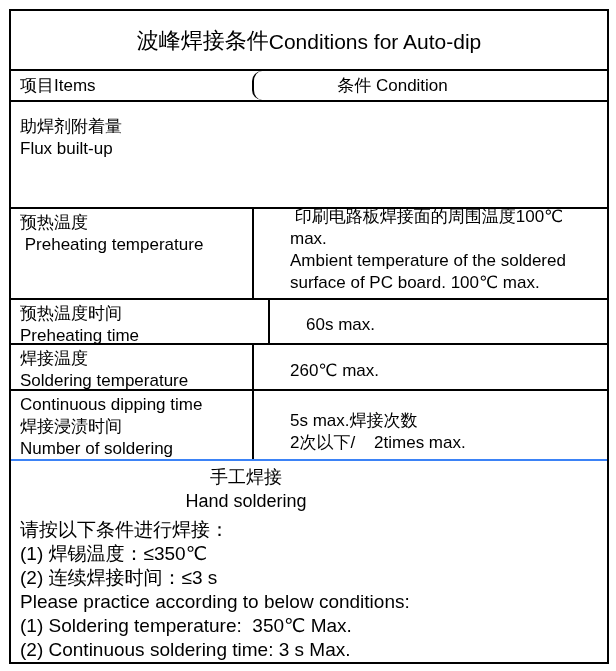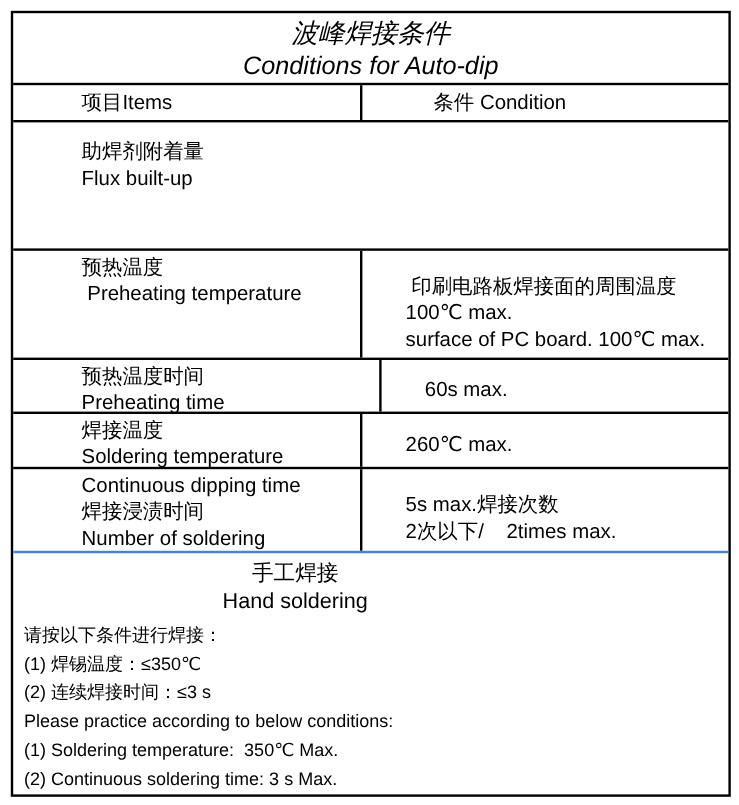--- a/index.html
+++ b/index.html
@@ -20,26 +20,24 @@
     border: 2px solid #000000;
     box-sizing: border-box;
     display: flex;
     flex-direction: column;
     background: #ffffff;
   }
   .title-block {
     height: 61px;
     box-sizing: border-box;
     display: flex;
-    flex-direction: column;
     justify-content: center;
     align-items: center;
     text-align: center;
     padding-top: 2px;
-    font-style: italic;
   }
   .title-cn {
     font-family: "Liberation Serif", "DejaVu Serif", serif;
     font-size: 22px;
     line-height: 28px;
     white-space: pre-wrap;
   }
   .title-en {
     font-size: 21px;
     line-height: 27px;
@@ -51,21 +49,20 @@
     box-sizing: border-box;
     flex: 0 0 auto;
   }
   .cell-l {
     width: 241px;
     box-sizing: border-box;
     padding: 3px 6px 3px 9px;
     display: flex;
     flex-direction: column;
     justify-content: flex-start;
-    margin-left: 48px;
   }
   .cell-r {
     flex: 1;
     border-left: 2px solid #000000;
     box-sizing: border-box;
     padding: 3px 4px 6px 36px;
     display: flex;
     flex-direction: column;
     justify-content: flex-end;
   }
@@ -73,20 +70,21 @@
     font-size: 17px;
     line-height: 22px;
     white-space: pre-wrap;
   }
   .header-row { height: 31px; }
   .header-row .cell-l { justify-content: center; }
   .header-row .cell-r {
     justify-content: center;
     align-items: center;
     padding: 0 76px 0 0;
+    border-radius: 10px;
   }
   .row-flux { height: 107px; }
   .row-flux .cell-l { padding-top: 14px; }
   .row-flux .cell-r { padding-bottom: 4px; }
   .row-preheat-temp { height: 91px; }
   .row-preheat-temp .cell-r { padding-bottom: 4px; }
   .row-preheat-time { height: 45px; gap: 16px; }
   .row-preheat-time .cell-r { padding-bottom: 7px; }
   .row-solder-temp { height: 46px; }
   .row-solder-temp .cell-r { padding-bottom: 7px; }
@@ -101,21 +99,21 @@
     padding-top: 4px;
   }
   .hand-title {
     text-align: center;
     padding-right: 126px;
   }
   .hand-title .line { font-size: 18px; line-height: 24px; }
   .hand-body {
     padding: 5px 4px 0 9px;
   }
-  .hand-body .line { font-size: 15px; line-height: 24px; }
+  .hand-body .line { font-size: 19px; line-height: 24px; }
 </style>
 </head>
 <body>
 
 <div class="doc-table">
 
   <div class="title-block">
     <div class="title-cn">波峰焊接条件</div>
     <div class="title-en">Conditions for Auto-dip</div>
   </div>
@@ -136,20 +134,21 @@
     </div>
   </div>
 
   <div class="row row-preheat-temp">
     <div class="cell-l">
       <div class="line">预热温度</div>
       <div class="line"> Preheating temperature</div>
     </div>
     <div class="cell-r">
       <div class="line"> 印刷电路板焊接面的周围温度100℃ max.</div>
+      <div class="line">Ambient temperature of the soldered</div>
       <div class="line">surface of PC board. 100℃ max.</div>
     </div>
   </div>
 
   <div class="row row-preheat-time">
     <div class="cell-l">
       <div class="line">预热温度时间</div>
       <div class="line">Preheating time</div>
     </div>
     <div class="cell-r">

